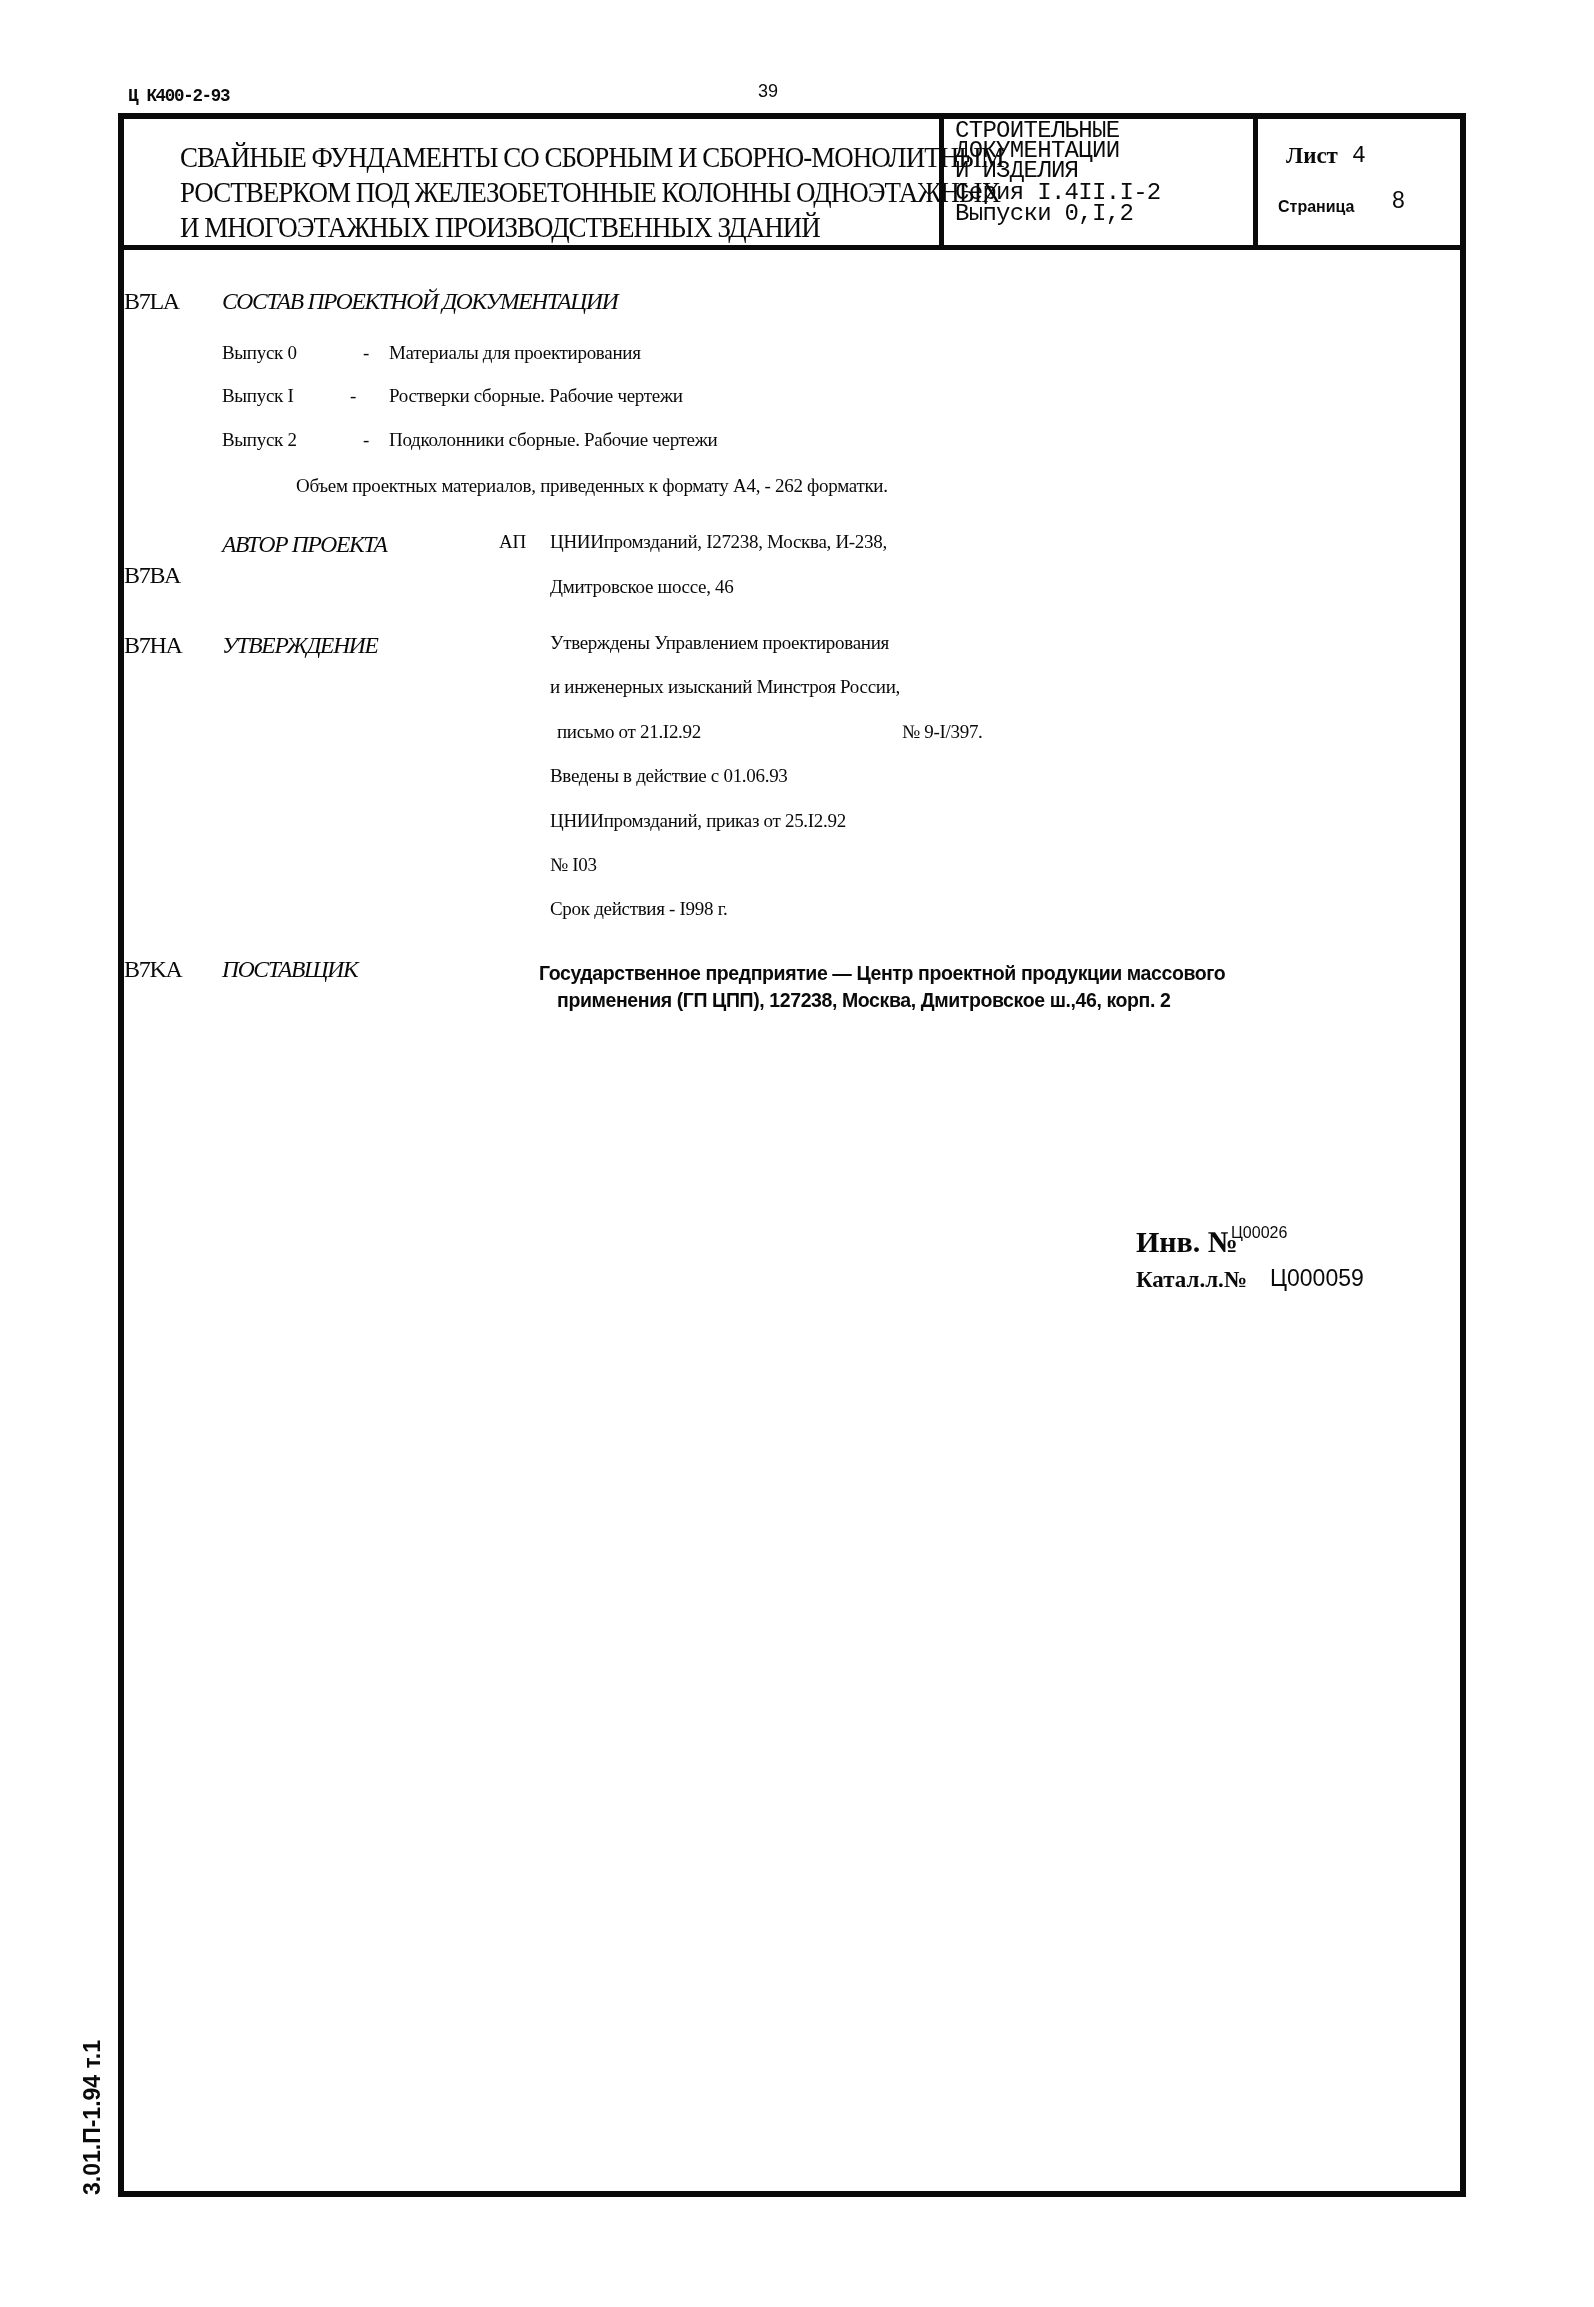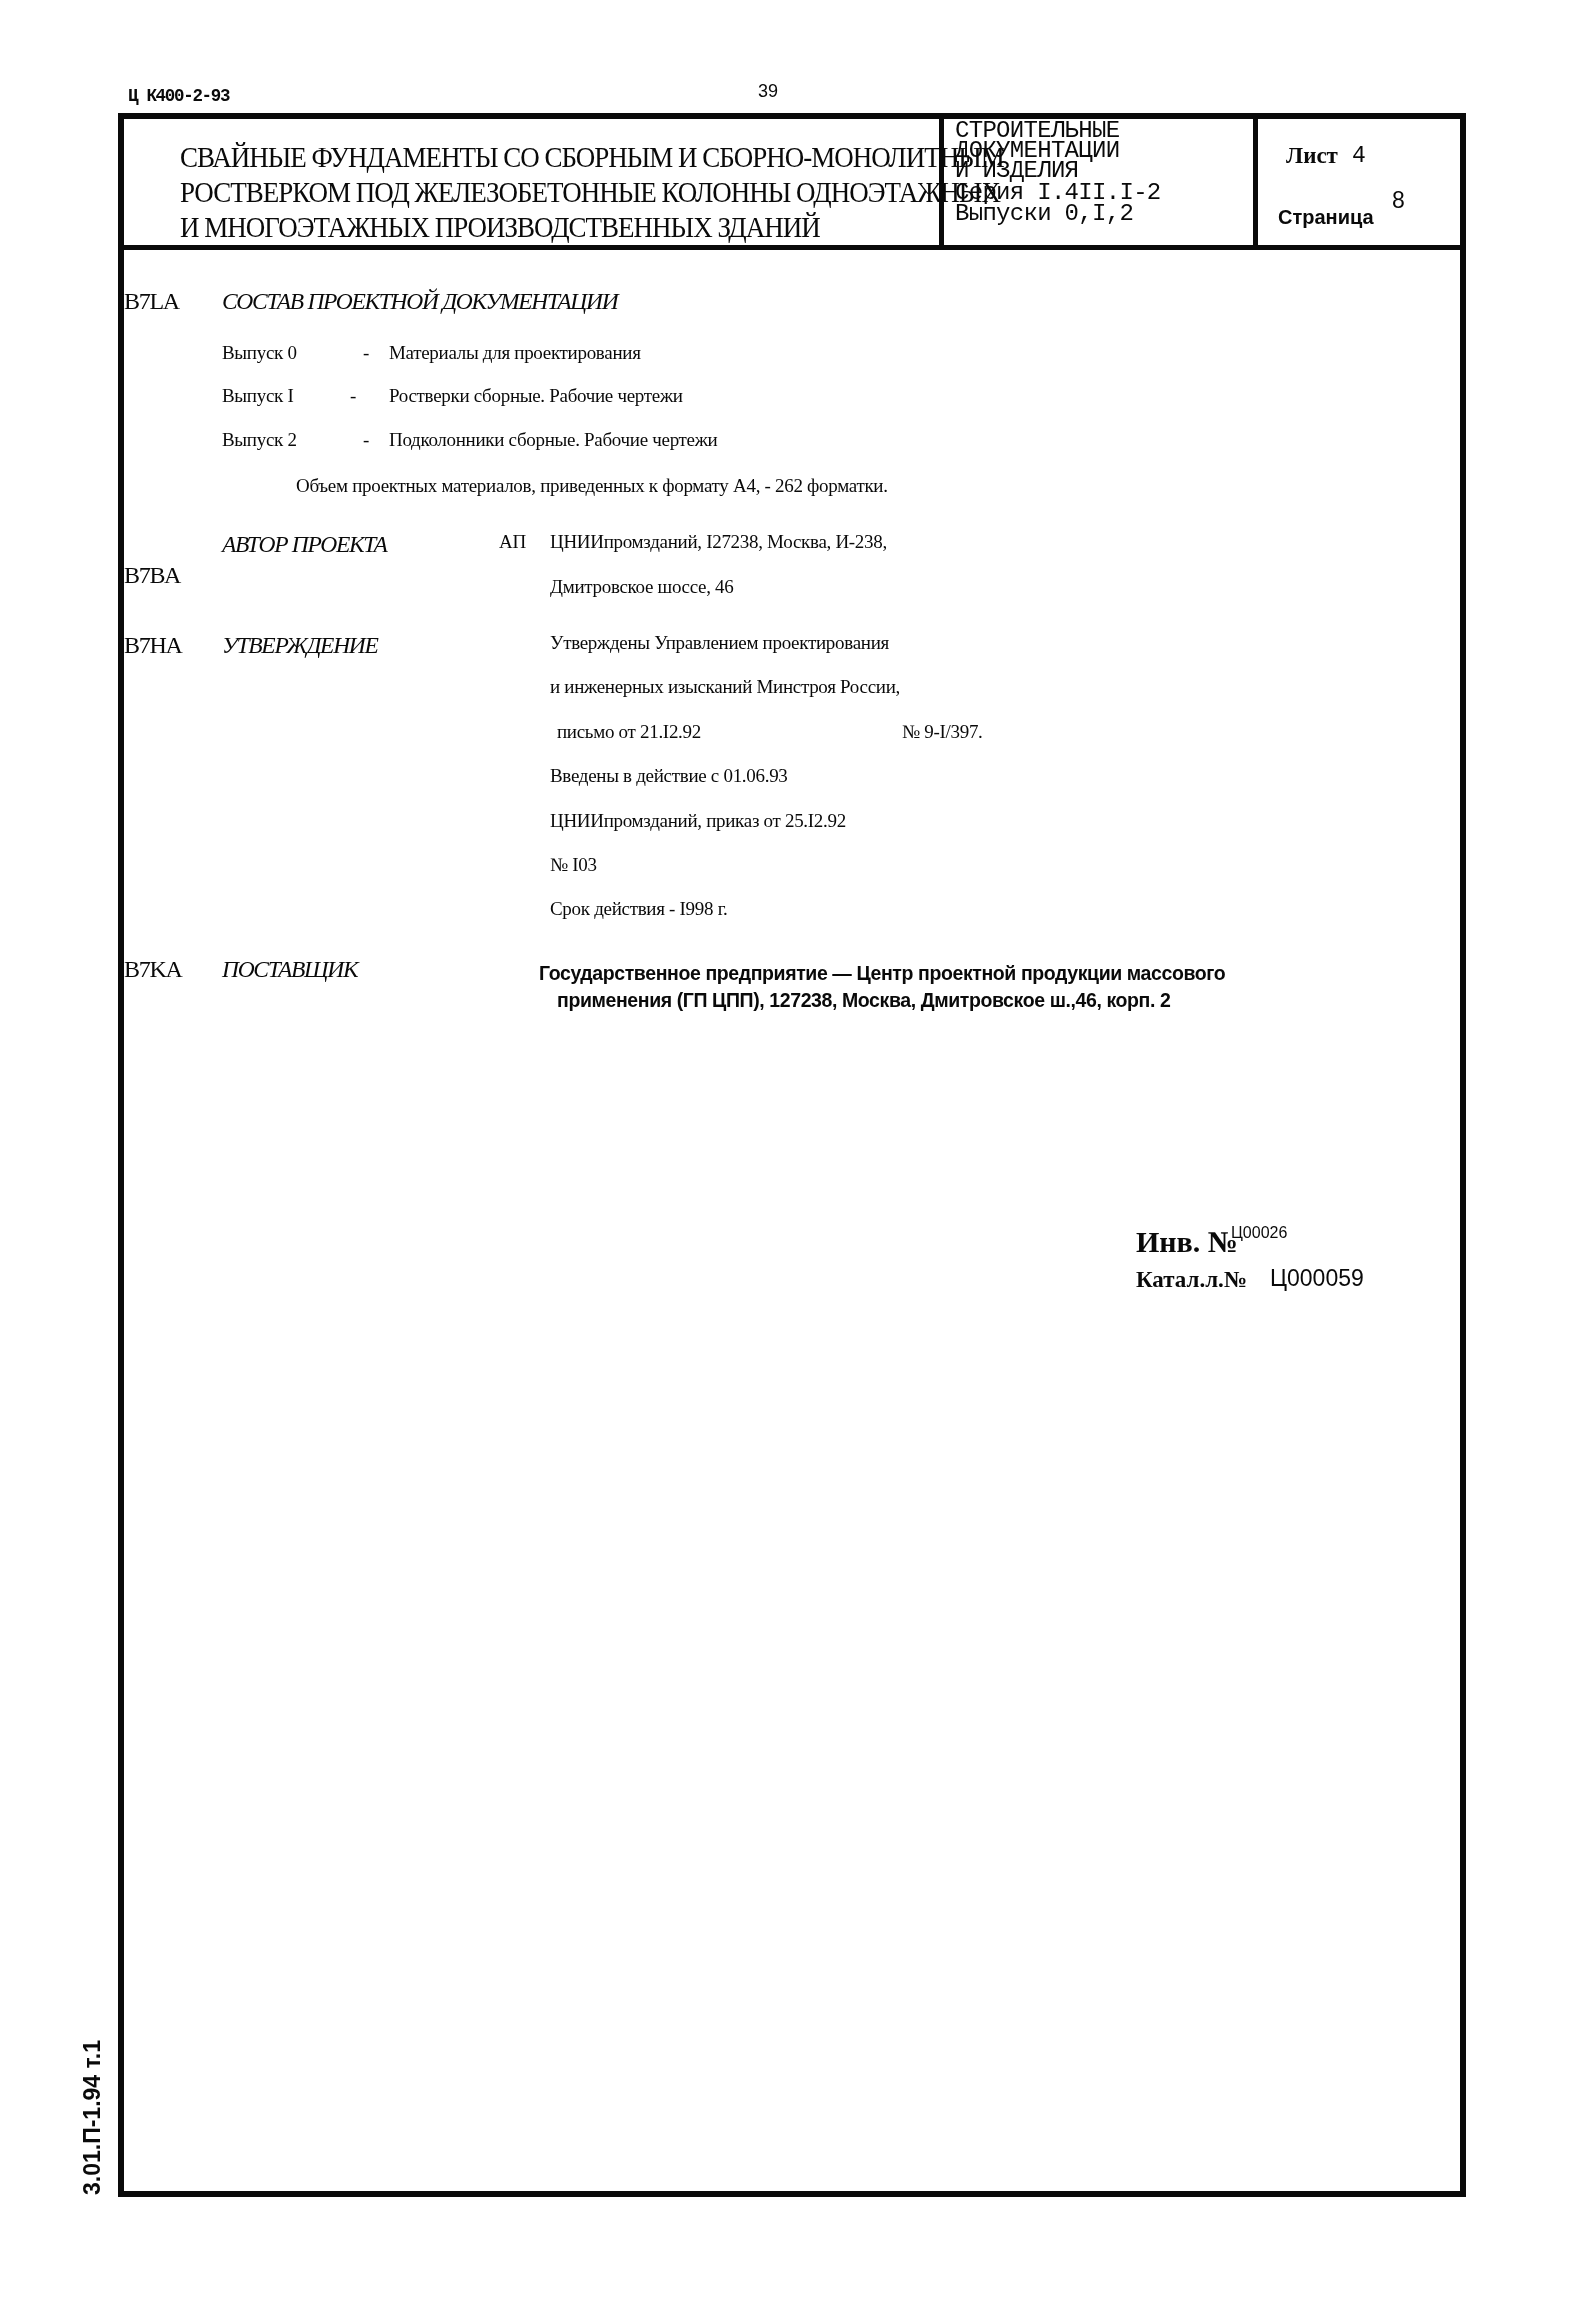--- a/index.html
+++ b/index.html
@@ -45,21 +45,21 @@
 <div>
   <div class="abs mono series-line" style="left:955px; top:121px;">СТРОИТЕЛЬНЫЕ</div>
   <div class="abs mono series-line" style="left:955px; top:141px;">ДОКУМЕНТАЦИИ</div>
   <div class="abs mono series-line" style="left:955px; top:161px;">И ИЗДЕЛИЯ</div>
   <div class="abs mono series-line" style="left:955px; top:183px;">Серия I.4II.I-2</div>
   <div class="abs mono series-line" style="left:955px; top:204px;">Выпуски 0,I,2</div>
 </div>
 
 <div class="abs serif bold" style="left:1286px; top:143px; font-size:23px;">Лист</div>
 <div class="abs mono" style="left:1352px; top:143px; font-size:23px;">4</div>
-<div class="abs sans bold" style="left:1278px; top:206px; font-size:20px;">Страница</div>
+<div class="abs sans bold" style="left:1278px; top:198px; font-size:16px;">Страница</div>
 <div class="abs sans" style="left:1392px; top:187px; font-size:23px;">8</div>
 
 <div>
   <div class="abs serif code" style="left:124px; top:288px;">B7LA</div>
   <div class="abs serif label-caps" style="left:222px; top:288px;">СОСТАВ ПРОЕКТНОЙ ДОКУМЕНТАЦИИ</div>
 
   <div class="abs serif body-text" style="left:222px; top:342px;">Выпуск 0</div>
   <div class="abs serif body-text" style="left:363px; top:342px;">-</div>
   <div class="abs serif body-text" style="left:389px; top:342px;">Материалы для проектирования</div>
 

